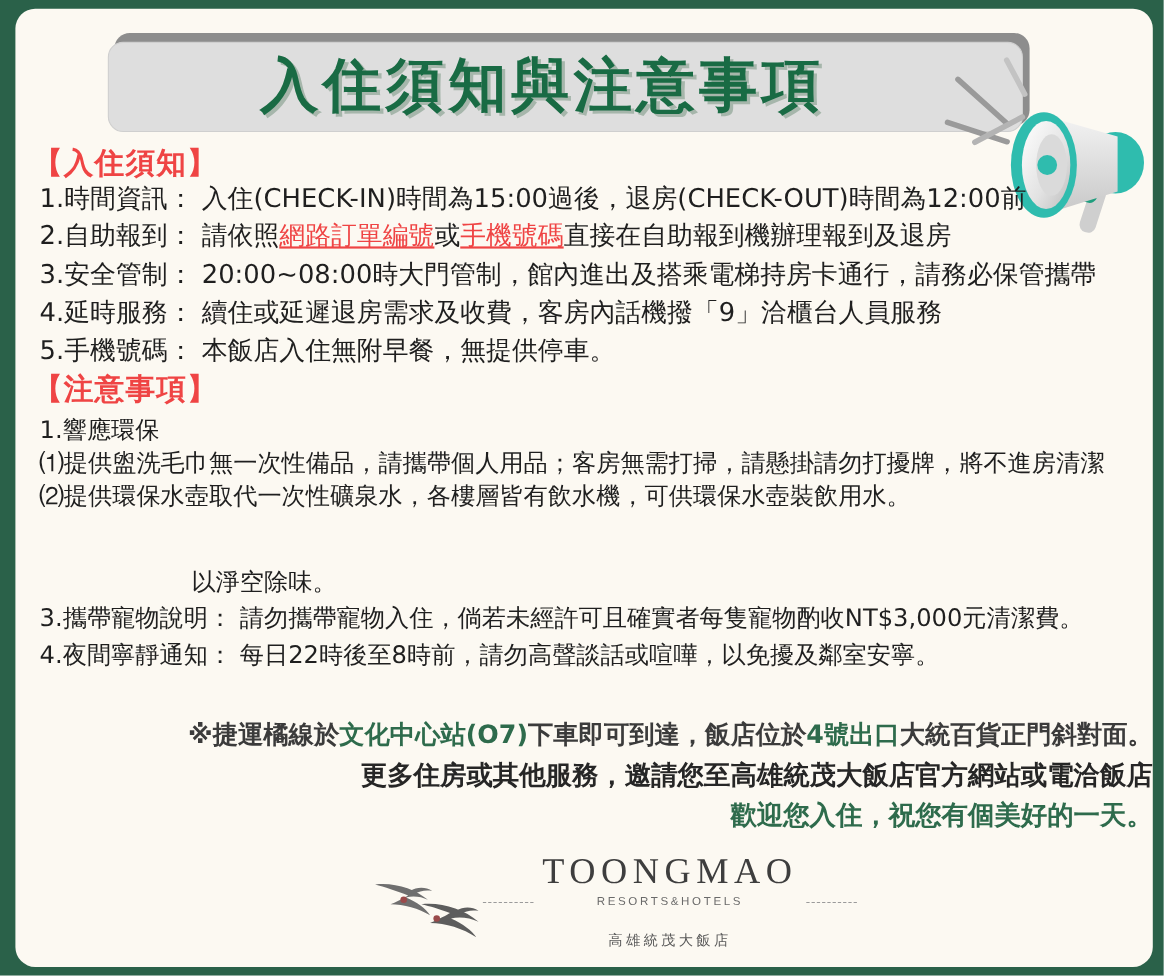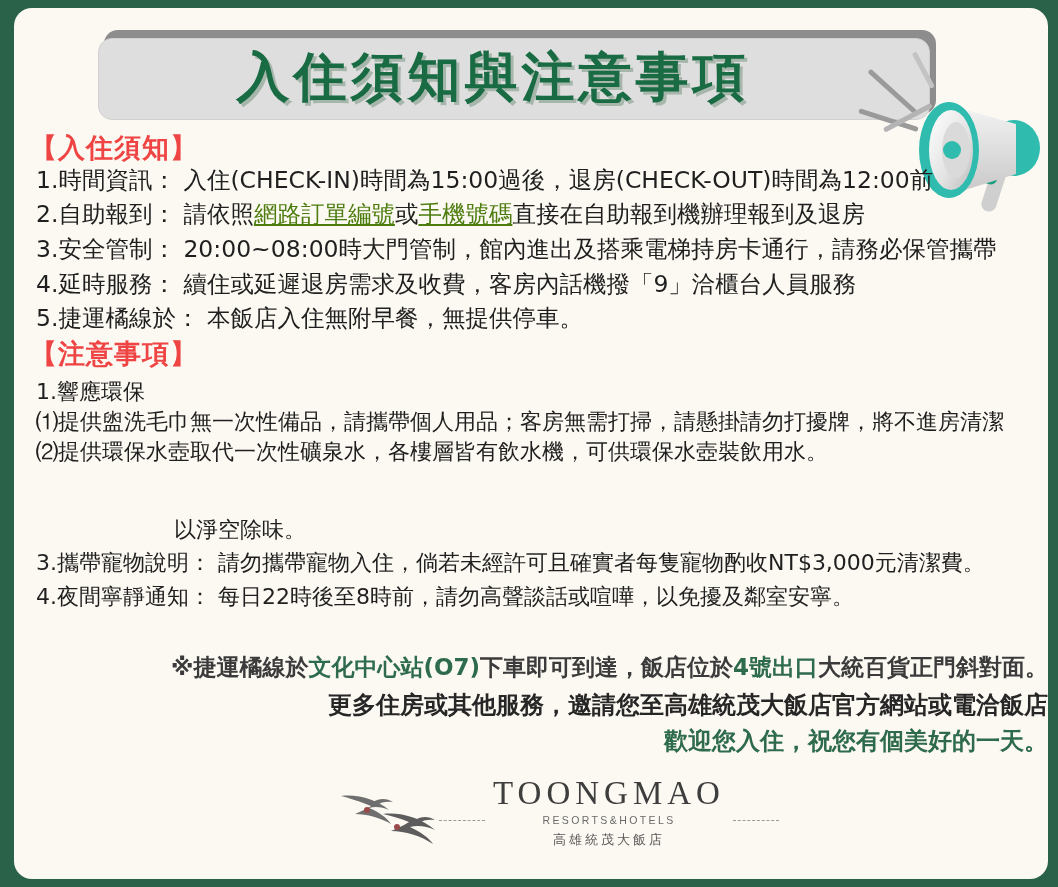--- a/index.html
+++ b/index.html
@@ -110,21 +110,21 @@
   .line {
     position: absolute;
     color: #1f1f1f;
     font-size: 23.5px;
     line-height: 1.18;
     white-space: nowrap;
     font-family: "DejaVu Sans", "Liberation Sans", sans-serif;
   }
   .lbl { }
   .link-green {
-    color: #4d7c0f;
+    color: #ef4444;
     text-decoration: underline;
     text-underline-offset: 2px;
   }
 
   
   #ci1 { left: 22px; top: 159px; }
   #ci2 { left: 22px; top: 193px; }
   #ci3 { left: 22px; top: 228px; }
   #ci4 { left: 22px; top: 263px; }
   #ci5 { left: 22px; top: 297px; }
@@ -206,21 +206,21 @@
     top: 50%;
     width: 46px;
     border-top: 1px dashed #9b9b9b;
   }
   .logo-sub::before { left: -54px; }
   .logo-sub::after  { right: -54px; }
   .logo-cn {
     font-size: 13px;
     letter-spacing: 3px;
     color: #585858;
-    margin-top: 5px;
+    margin-top: 20px;
     font-family: "DejaVu Sans", "Liberation Sans", sans-serif;
   }
 </style>
 </head>
 <body>
 
 <div id="poster">
   <div id="sheet">
 
     <div class="banner-wrap">
@@ -271,21 +271,21 @@
 
     <div class="line" id="ci3">
       <span>3.</span><span class="lbl">安全管制：</span><span> 20:00~08:00時大門管制，館內進出及搭乘電梯持房卡通行，請務必保管攜帶</span>
     </div>
 
     <div class="line" id="ci4">
       <span>4.</span><span class="lbl">延時服務：</span><span> 續住或延遲退房需求及收費，客房內話機撥「9」洽櫃台人員服務</span>
     </div>
 
     <div class="line" id="ci5">
-      <span>5.</span><span class="lbl">捷運橘線於：</span><span> 本飯店入住無附早餐，無提供停車。</span>
+      <span>5.</span><span class="lbl">手機號碼：</span><span> 本飯店入住無附早餐，無提供停車。</span>
     </div>
 
     <div class="sec-head" id="head-notice">【注意事項】</div>
 
     <div class="nline" id="n1">1.響應環保</div>
     <div class="nline" id="n1a">⑴提供盥洗毛巾無一次性備品，請攜帶個人用品；客房無需打掃，請懸掛請勿打擾牌，將不進房清潔</div>
     <div class="nline" id="n1b">⑵提供環保水壺取代一次性礦泉水，各樓層皆有飲水機，可供環保水壺裝飲用水。</div>
     <div class="nline" id="n2cont">以淨空除味。</div>
     <div class="nline" id="n3">3.攜帶寵物說明： 請勿攜帶寵物入住，倘若未經許可且確實者每隻寵物酌收NT$3,000元清潔費。</div>
     <div class="nline" id="n4">4.夜間寧靜通知： 每日22時後至8時前，請勿高聲談話或喧嘩，以免擾及鄰室安寧。</div>

